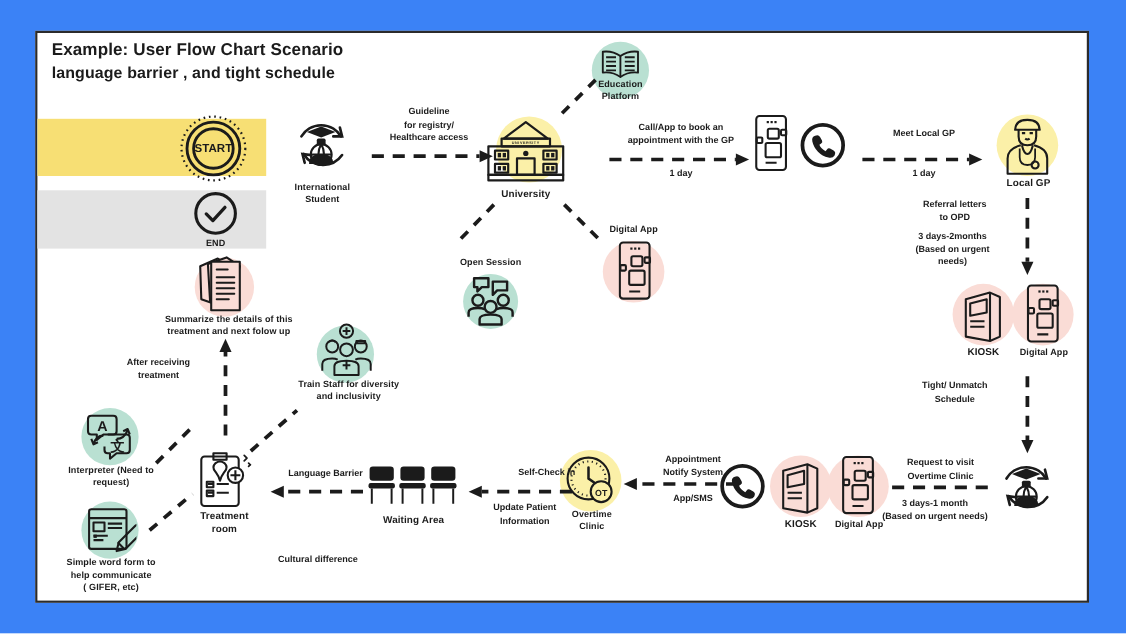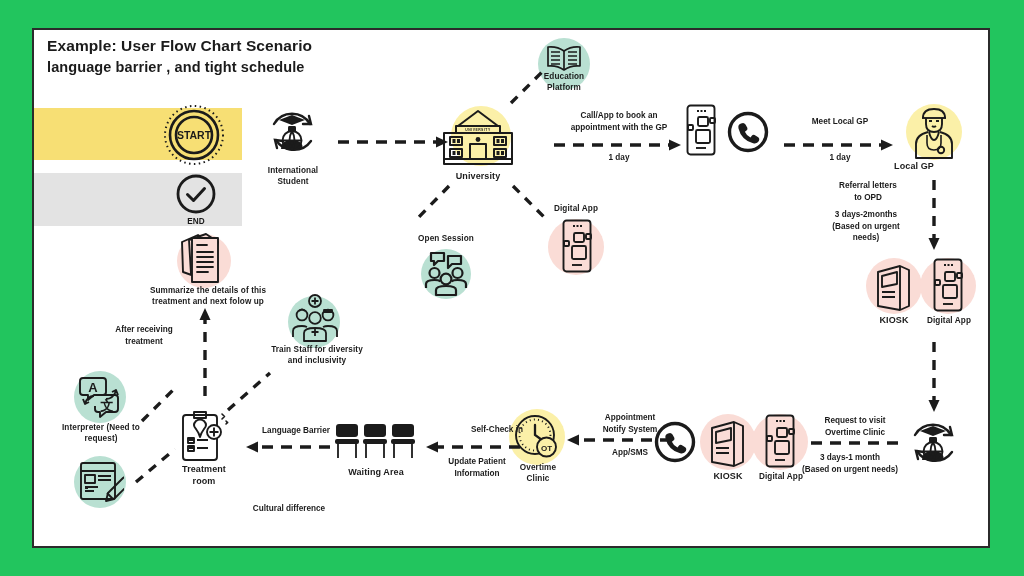--- a/index.html
+++ b/index.html
@@ -1,17 +1,17 @@
 <!DOCTYPE html>
 <html><head>
 <meta charset="utf-8">
 <style>
   html,body{margin:0;padding:0;background:#ffffff;}
   body{font-family:"Liberation Sans","DejaVu Sans",sans-serif;}
-  #stage{position:relative;width:1024px;height:576px;background:#22c55e;overflow:hidden;}
+  #stage{position:relative;width:1024px;height:576px;background:#3b82f6;overflow:hidden;}
   #frame{position:absolute;left:32px;top:28px;width:958px;height:520px;border:2px solid #2b2b2b;background:#fff;box-sizing:border-box;}
 
   .title{position:absolute;left:47px;top:36px;width:560px;font-weight:bold;color:#1b1b1b;font-size:15.5px;line-height:20.5px;letter-spacing:.1px;}
   .title .l2{font-size:14.5px;}
 
   .band{position:absolute;}
   .band.start{left:34px;top:108px;width:208px;height:52px;background:#F7DF74;}
   .band.end{left:34px;top:173px;width:208px;height:53px;background:#E3E3E3;}
   .blob{position:absolute;border-radius:50%;}
   .blob.green{background:#B9E0D2;}
@@ -76,20 +76,23 @@
       </g>
       <g fill="none" stroke="#1b1b1b" stroke-width="1.9">
         <circle cx="27" cy="36.5" r="9.5"></circle>
         <path d="M17.5 36.5 h19 M27 27 q5 9 0 19 M27 27 q-5 9 0 19"></path>
       </g>
     </svg>
   </div>
   <div class="lbl" style="left:252px;top:165px;width:82px;white-space:pre-line;">International
 Student</div>
 
+  <div class="edge-lbl" style="left:330px;top:96px;width:120px;white-space:pre-line;">Guideline
+for registry/
+Healthcare access</div>
   <div class="arrow" style="left:336px;top:135px;width:118px;height:14px;">
     <svg width="118" height="14" viewBox="0 0 118 14">
       <line x1="2" y1="7" x2="100" y2="7" stroke="#1b1b1b" stroke-width="3.4" stroke-dasharray="11 8"></line>
       <path d="M100 1.5 L112 7 L100 12.5 Z" fill="#1b1b1b"></path>
     </svg>
   </div>
 
   <div class="blob yellow" style="left:451px;top:106px;width:60px;height:60px;"></div>
   <div class="ico" style="left:440px;top:106px;width:76px;height:62px;">
     <svg width="76" height="62" viewBox="0 0 76 62">
@@ -236,21 +239,21 @@
         <path d="M12 14 h24"></path>
         <path d="M16 14 v6 q0 8 8 8 t8-8 v-6"></path>
         <path d="M19 17 h3 M26 17 h3 M22 22 q2 1.6 4 0"></path>
         <path d="M18 28 q-12 3-12 12 v14 h36 V40 q0-9-12-12"></path>
         <path d="M19 28 q2 8 5 8 t5-8"></path>
         <path d="M17 31 v8 q0 7 7 7 t7-7 v-8" stroke-width="1.6"></path>
         <circle cx="31" cy="46" r="3.2"></circle>
       </g>
     </svg>
   </div>
-  <div class="lbl lg" style="left:879px;top:160px;width:70px;text-align:center;">Local GP</div>
+  <div class="lbl lg" style="left:900px;top:160px;width:70px;text-align:center;">Local GP</div>
 
   <div class="edge-lbl" style="left:812px;top:180px;width:112px;white-space:pre-line;">Referral letters
 to OPD</div>
   <div class="edge-lbl" style="left:806px;top:209px;width:120px;white-space:pre-line;">3 days-2months
 (Based on urgent
 needs)</div>
   <div class="arrow" style="left:927px;top:178px;width:14px;height:74px;">
     <svg width="14" height="74" viewBox="0 0 14 74">
       <line x1="7" y1="2" x2="7" y2="60" stroke="#1b1b1b" stroke-width="3.4" stroke-dasharray="10 8"></line>
       <path d="M1.5 60 L7 72 L12.5 60 Z" fill="#1b1b1b"></path>
@@ -282,20 +285,22 @@
       <g fill="#1b1b1b">
         <rect x="11" y="6" width="2" height="2"></rect>
           <rect x="14.5" y="6" width="2" height="2"></rect>
           <rect x="18" y="6" width="2" height="2"></rect>
       </g>
     </svg>
   </div>
   <div class="lbl lg" style="left:864px;top:314px;width:60px;">KIOSK</div>
   <div class="lbl" style="left:918px;top:315px;width:62px;">Digital App</div>
 
+  <div class="edge-lbl" style="left:812px;top:345px;width:112px;white-space:pre-line;">Tight/ Unmatch
+Schedule</div>
   <div class="arrow" style="left:927px;top:340px;width:14px;height:74px;">
     <svg width="14" height="74" viewBox="0 0 14 74">
       <line x1="7" y1="2" x2="7" y2="60" stroke="#1b1b1b" stroke-width="3.4" stroke-dasharray="10 8"></line>
       <path d="M1.5 60 L7 72 L12.5 60 Z" fill="#1b1b1b"></path>
     </svg>
   </div>
 
   <div class="ico" style="left:906px;top:415px;width:56px;height:56px;">
     <svg width="56" height="56" viewBox="0 0 56 56">
       <g fill="none" stroke="#1b1b1b" stroke-width="2.4" stroke-linecap="round">
@@ -479,20 +484,23 @@
         <rect x="7" y="16" width="10" height="8"></rect>
         <path d="M20 17 h13 M20 21 h13 M7 28 h13 M7 32 h9"></path>
         <path d="M36 40 l-8 2 l2-8 l15-15 q2-2 4 0 l2 2 q2 2 0 4 z"></path>
         <path d="M29 34 l6 6"></path>
       </g>
       <g fill="#1b1b1b">
           <rect x="7" y="27" width="3" height="3"></rect>
         </g>
     </svg>
   </div>
+  <div class="lbl" style="left:38px;top:506px;width:126px;white-space:pre-line;">Simple word form to
+help communicate
+( GIFER, etc)</div>
   <div class="arrow" style="left:133px;top:443px;width:52px;height:44px;">
     <svg width="52" height="44" viewBox="0 0 52 44">
       <line x1="3" y1="39" x2="42" y2="6" stroke="#1b1b1b" stroke-width="3.4" stroke-dasharray="9 8"></line>
     </svg>
   </div>
 
   <div class="blob green" style="left:288px;top:296px;width:52px;height:52px;"></div>
   <div class="ico" style="left:291px;top:293px;width:48px;height:54px;">
     <svg width="48" height="54" viewBox="0 0 48 54">
       <g fill="none" stroke="#1b1b1b" stroke-width="1.8" stroke-linejoin="round">

